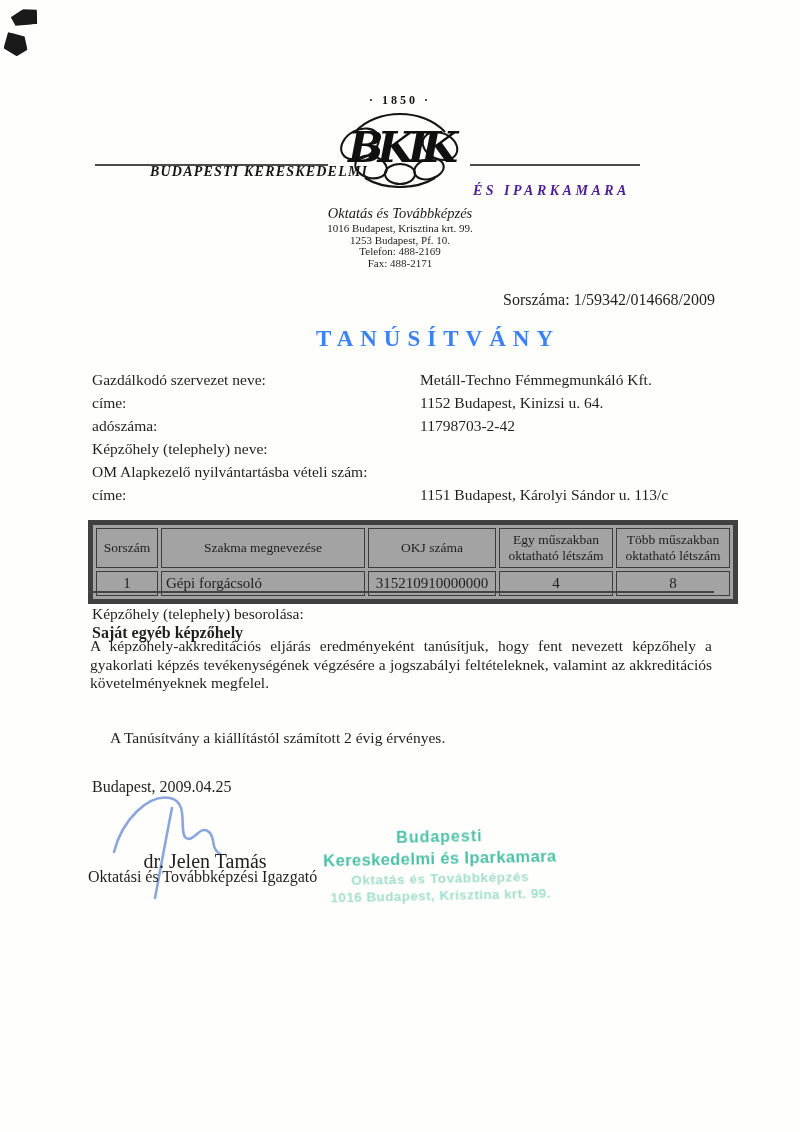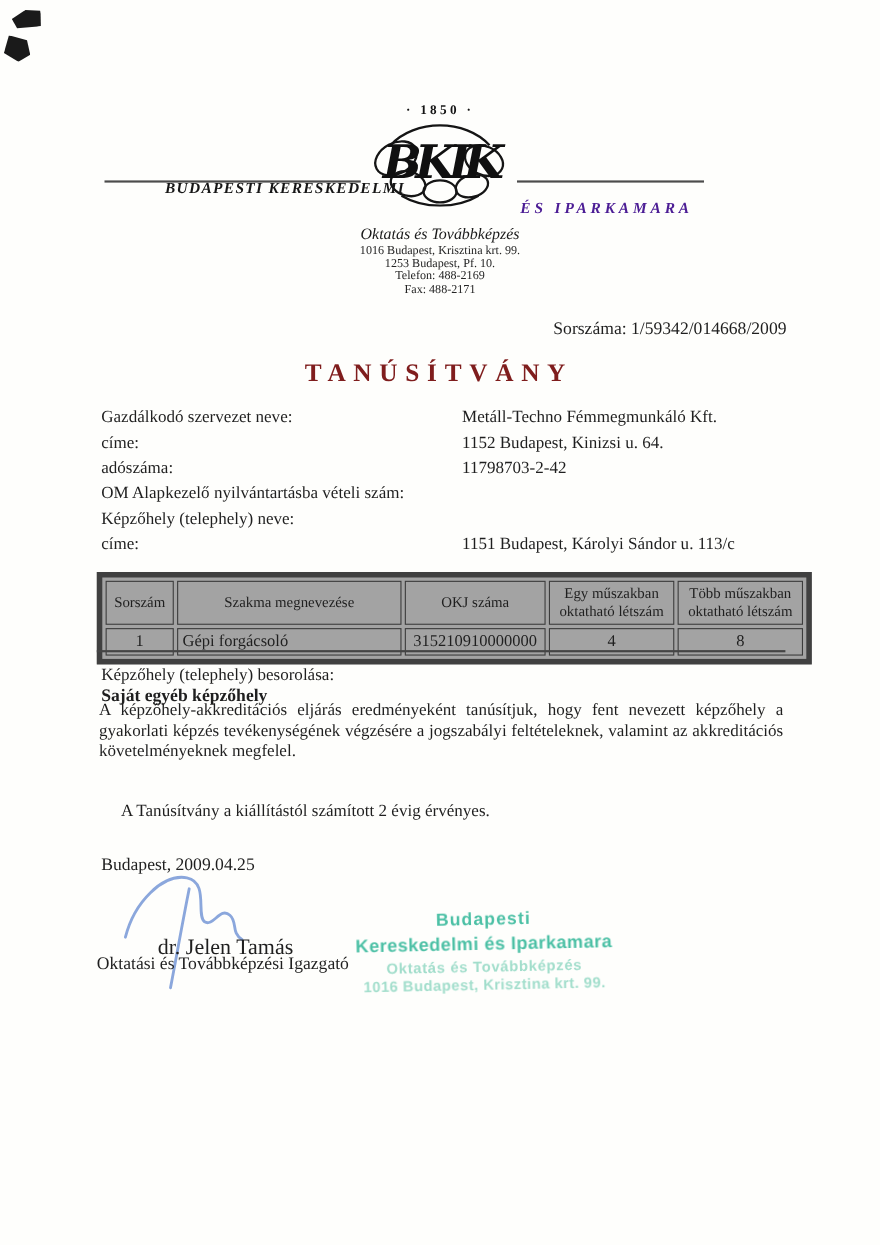--- a/index.html
+++ b/index.html
@@ -27,22 +27,22 @@
                font-size:14px; letter-spacing:1.2px; color:#161616; }
   .org-right { left:473px; top:183px; font-style:italic; font-weight:bold;
                font-size:14px; letter-spacing:3.5px; color:#4c1d95; }
   .division  { left:300px; top:205px; width:200px; text-align:center;
                font-style:italic; font-size:14.5px; color:#1a1a1a; }
   .addr      { left:298px; top:223px; width:204px; text-align:center;
                font-size:11px; line-height:11.5px; color:#242424; }
 
   .serial { left:503px; top:291px; font-size:16px; }
 
-  .doc-title { left:238px; top:326px; width:322px; text-align:center;
-               font-size:23px; font-weight:bold; letter-spacing:7px; color:#7f1d1d; }
+  .doc-title { left:238px; top:326px; width:322px; text-align:right;
+               font-size:23px; font-weight:bold; letter-spacing:7px; color:#3b82f6; }
 
   
   .fields { left:92px; top:371px; width:625px; font-size:15.5px; }
   .frow { position:relative; height:23px; }
   .frow .lab { position:absolute; left:0; }
   .frow .val { position:absolute; left:328px; }
 
   
   .cert-table { position:absolute; left:88px; top:520px;
                 border-collapse:separate; border-spacing:3px;
@@ -124,25 +124,25 @@
     </div>
     <div class="frow">
       <span class="lab">címe:</span>
       <span class="val">1152 Budapest, Kinizsi u. 64.</span>
     </div>
     <div class="frow">
       <span class="lab">adószáma:</span>
       <span class="val">11798703-2-42</span>
     </div>
     <div class="frow">
+      <span class="lab">Képzőhely (telephely) neve:</span>
+      <span class="val"></span>
+    </div>
+    <div class="frow">
       <span class="lab">OM Alapkezelő nyilvántartásba vételi szám:</span>
-      <span class="val"></span>
-    </div>
-    <div class="frow">
-      <span class="lab">Képzőhely (telephely) neve:</span>
       <span class="val"></span>
     </div>
     <div class="frow">
       <span class="lab">címe:</span>
       <span class="val">1151 Budapest, Károlyi Sándor u. 113/c</span>
     </div>
   </div>
 
   <table class="cert-table">
     <colgroup>

